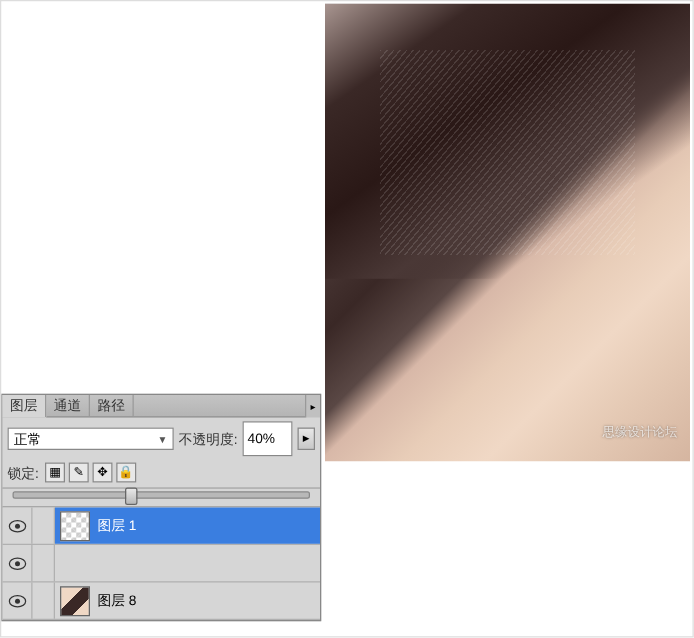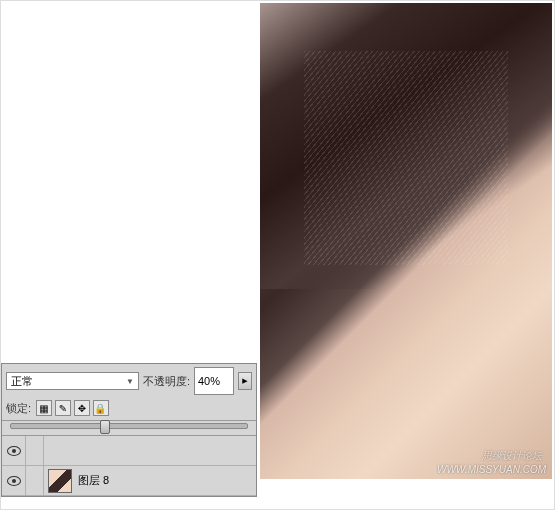--- a/index.html
+++ b/index.html
@@ -12,24 +12,23 @@
       position: relative;
       border: 1px solid #ddd;
     }
     
     
     .photo-area {
       position: absolute;
       top: 2px;
       right: 2px;
       width: 292px;
-      height: 476px;
+      height: 366px;
       background: linear-gradient(135deg, #8a7a78 0%, #6b5553 15%, #4a3836 30%, #3a2826 40%, #5a4845 50%, #d8b8a8 55%, #e8cdb8 65%, #f0d8c5 75%, #e5cab5 85%, #d5b5a0 100%);
       overflow: hidden;
-      font-style: italic;
     }
     .photo-area::before {
       content: '';
       position: absolute;
       top: 0;
       left: 0;
       right: 0;
       height: 60%;
       background: linear-gradient(145deg, #a89590 0%, #3a2826 20%, #2a1816 40%, #4a3836 60%, transparent 75%);
     }
@@ -275,24 +274,31 @@
       display: flex;
       justify-content: space-between;
     }
   </style>
 </head>
 <body>
 
 <div class="photo-area">
   <div class="photo-overlay"></div>
   <div class="watermark-sub">思缘设计论坛</div>
-  <div class="watermark">WWW.MISSYUAN.COM</div>
 </div>
 
 <div class="layers-panel">
+  <div class="panel-tabs-wrap">
+    <div class="panel-tabs" style="flex:1">
+      <div class="panel-tab active">图层</div>
+      <div class="panel-tab">通道</div>
+      <div class="panel-tab">路径</div>
+    </div>
+    <div class="panel-menu-trigger">▸</div>
+  </div>
 
   <div class="blend-row">
     <div class="blend-dropdown">
       <span>正常</span>
       <span class="dropdown-arrow">▼</span>
     </div>
     <span class="opacity-label">不透明度:</span>
     <div class="opacity-input">
       <span>40%</span>
     </div>
@@ -307,20 +313,30 @@
     <div class="lock-icon">🔒</div>
   </div>
 
   <div class="slider-row">
     <div class="slider">
       <div class="slider-thumb"></div>
     </div>
   </div>
 
   <div class="layer-list">
+    <div class="layer-row selected">
+      <div class="eye-cell">
+          <div class="eye-icon"></div>
+        </div>
+      <div class="link-cell"></div>
+      <div class="layer-content">
+        <div class="thumb checker"></div>
+        <span class="layer-name">图层 1</span>
+      </div>
+    </div>
     <div class="layer-row">
       <div class="eye-cell">
           <div class="eye-icon"></div>
         </div>
       <div class="link-cell"></div>
     </div>
     <div class="layer-row">
       <div class="eye-cell">
           <div class="eye-icon"></div>
         </div>

